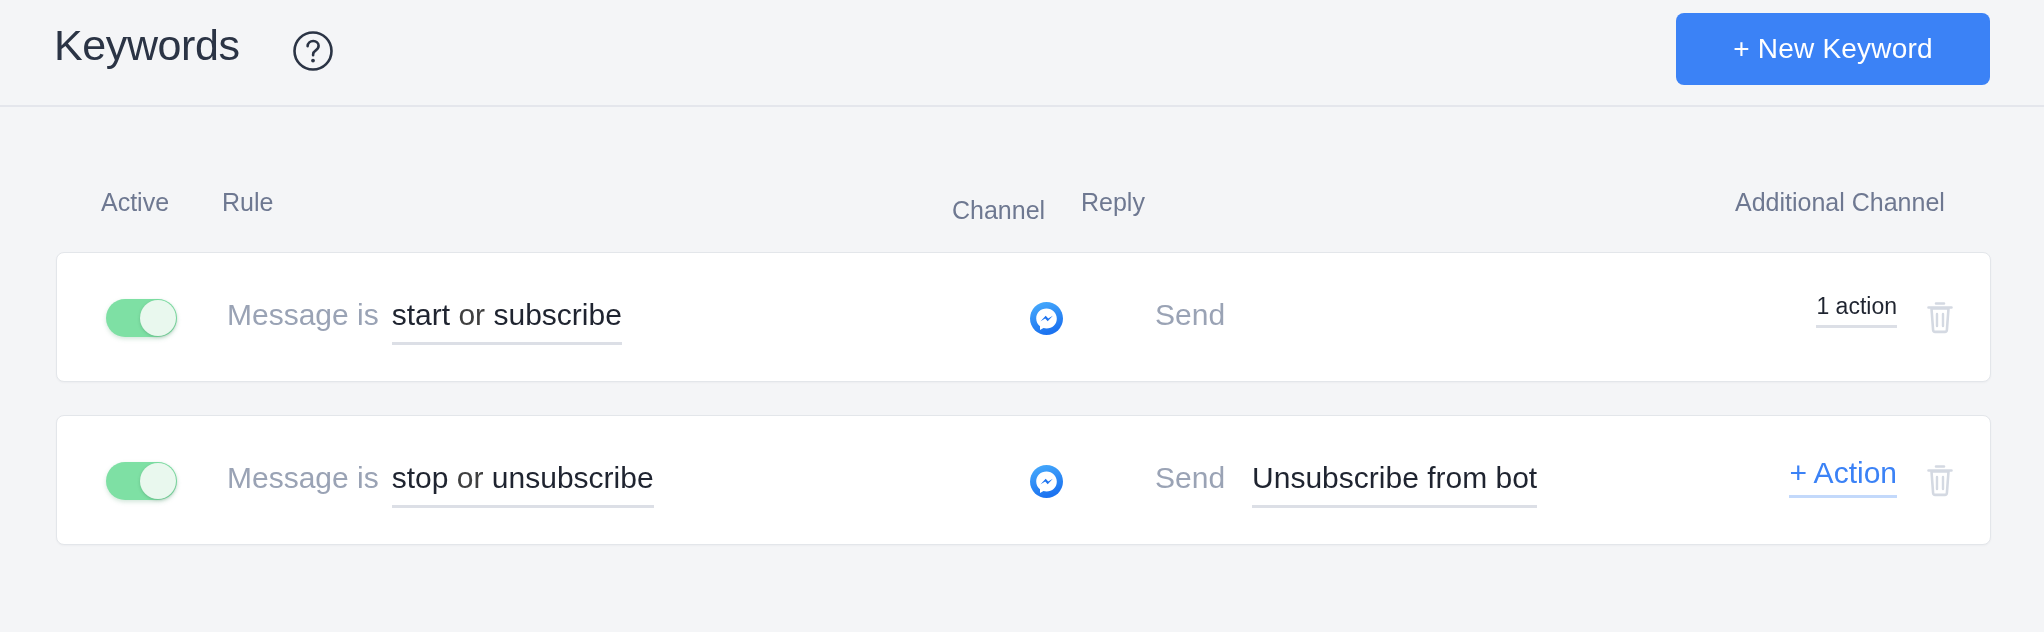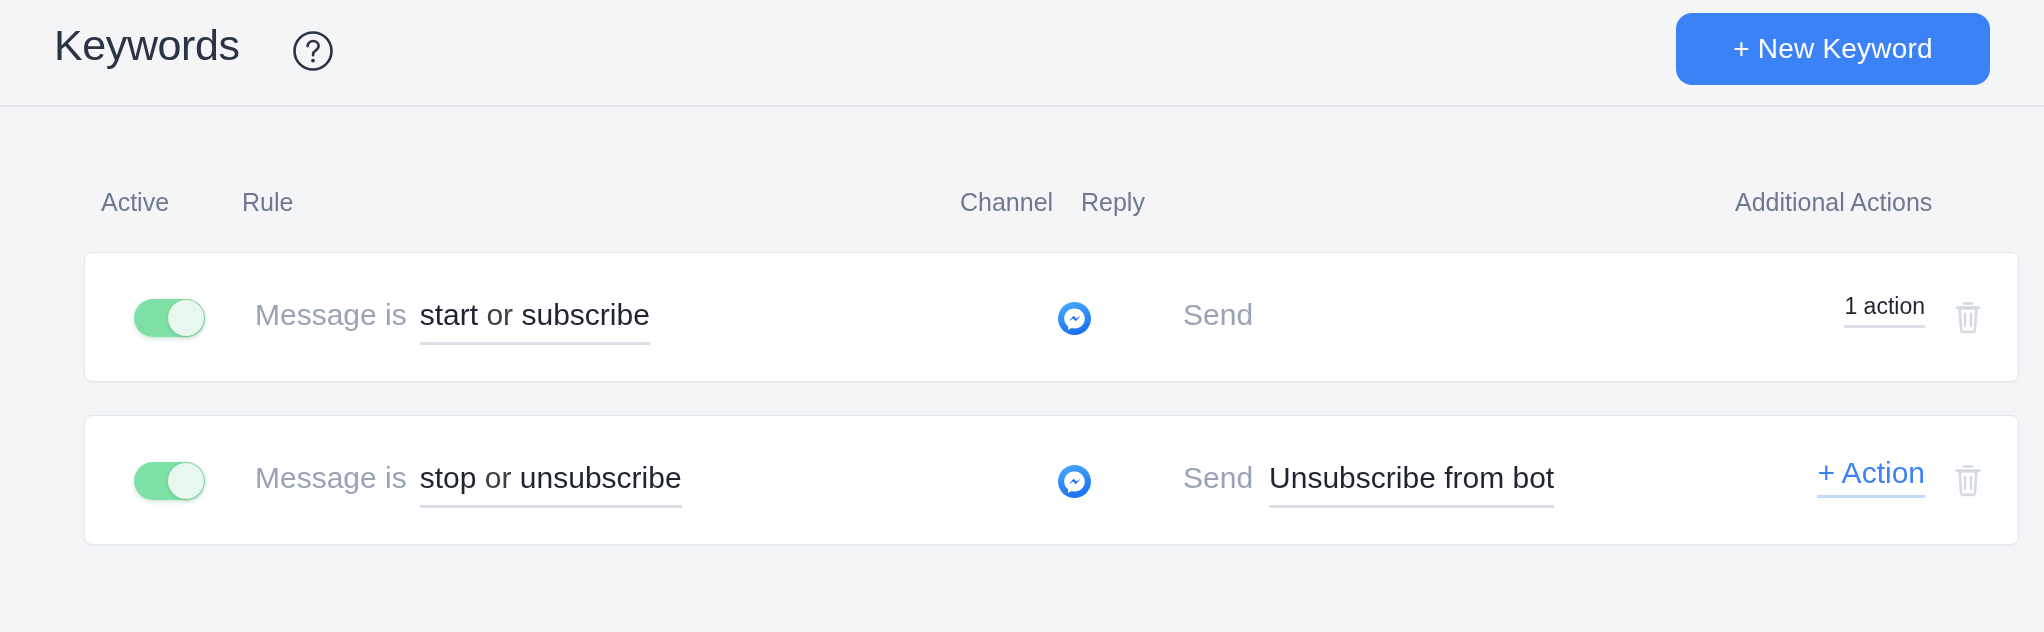--- a/index.html
+++ b/index.html
@@ -45,21 +45,21 @@
     height: 42px;
   }
   .new-keyword-button {
     position: absolute;
     left: 1676px;
     top: 13px;
     width: 314px;
     height: 72px;
     background: #3b82f6;
     border: none;
-    border-radius: 16px;
+    border-radius: 8px;
     color: #ffffff;
     font-family: "Liberation Sans", sans-serif;
     font-size: 28px;
     font-weight: 400;
     letter-spacing: 0.2px;
     cursor: pointer;
     display: flex;
     align-items: center;
     justify-content: center;
   }
@@ -74,36 +74,35 @@
   }
   .col-head {
     position: absolute;
     font-size: 25px;
     color: #6e7891;
     font-weight: 400;
     white-space: nowrap;
     line-height: 1;
   }
   .col-active   { left: 101px;  top: 0; }
-  .col-rule     { left: 222px;  top: 0; margin-left: 20px; }
-  .col-channel  { left: 952px;  top: 0; margin-left: 8px; }
+  .col-rule     { left: 222px;  top: 0; }
+  .col-channel  { left: 952px;  top: 8px; }
   .col-reply    { left: 1081px; top: 0; }
   .col-addl     { left: 1735px; top: 0; }
 
   
   .rule-card {
     position: absolute;
     left: 56px;
     width: 1935px;
     height: 130px;
     background: #ffffff;
     border: 1px solid #e3e6ea;
     border-radius: 8px;
     box-shadow: 0 1px 2px rgba(40,50,70,0.04);
-    margin-left: 28px;
   }
   .row-1 { top: 252px; }
   .row-2 { top: 415px; }
 
   
   .toggle {
     position: absolute;
     left: 49px;
     top: 46px;
     width: 71px;
@@ -161,21 +160,21 @@
     cursor: pointer;
   }
 
   
   .reply-area {
     position: absolute;
     left: 1098px;
     top: 40px;
     display: flex;
     align-items: baseline;
-    gap: 16px;
+    gap: 27px;
     white-space: nowrap;
   }
 
   
   .actions-area {
     position: absolute;
     right: 93px;
     top: 40px;
     display: flex;
     align-items: baseline;
@@ -221,21 +220,21 @@
     </span>
 
     <button class="new-keyword-button">+ New Keyword</button>
   </div>
 
   <div class="col-headers">
     <div class="col-head col-active">Active</div>
     <div class="col-head col-rule">Rule</div>
     <div class="col-head col-channel">Channel</div>
     <div class="col-head col-reply">Reply</div>
-    <div class="col-head col-addl">Additional Actions</div>
+    <div class="col-head col-addl">Additional Channel</div>
   </div>
 
   <div class="rule-card row-1">
 
     <div class="toggle">
       <div class="toggle-knob"></div>
     </div>
 
     <div class="rule-area">
       <span class="muted-label">Message is</span>

